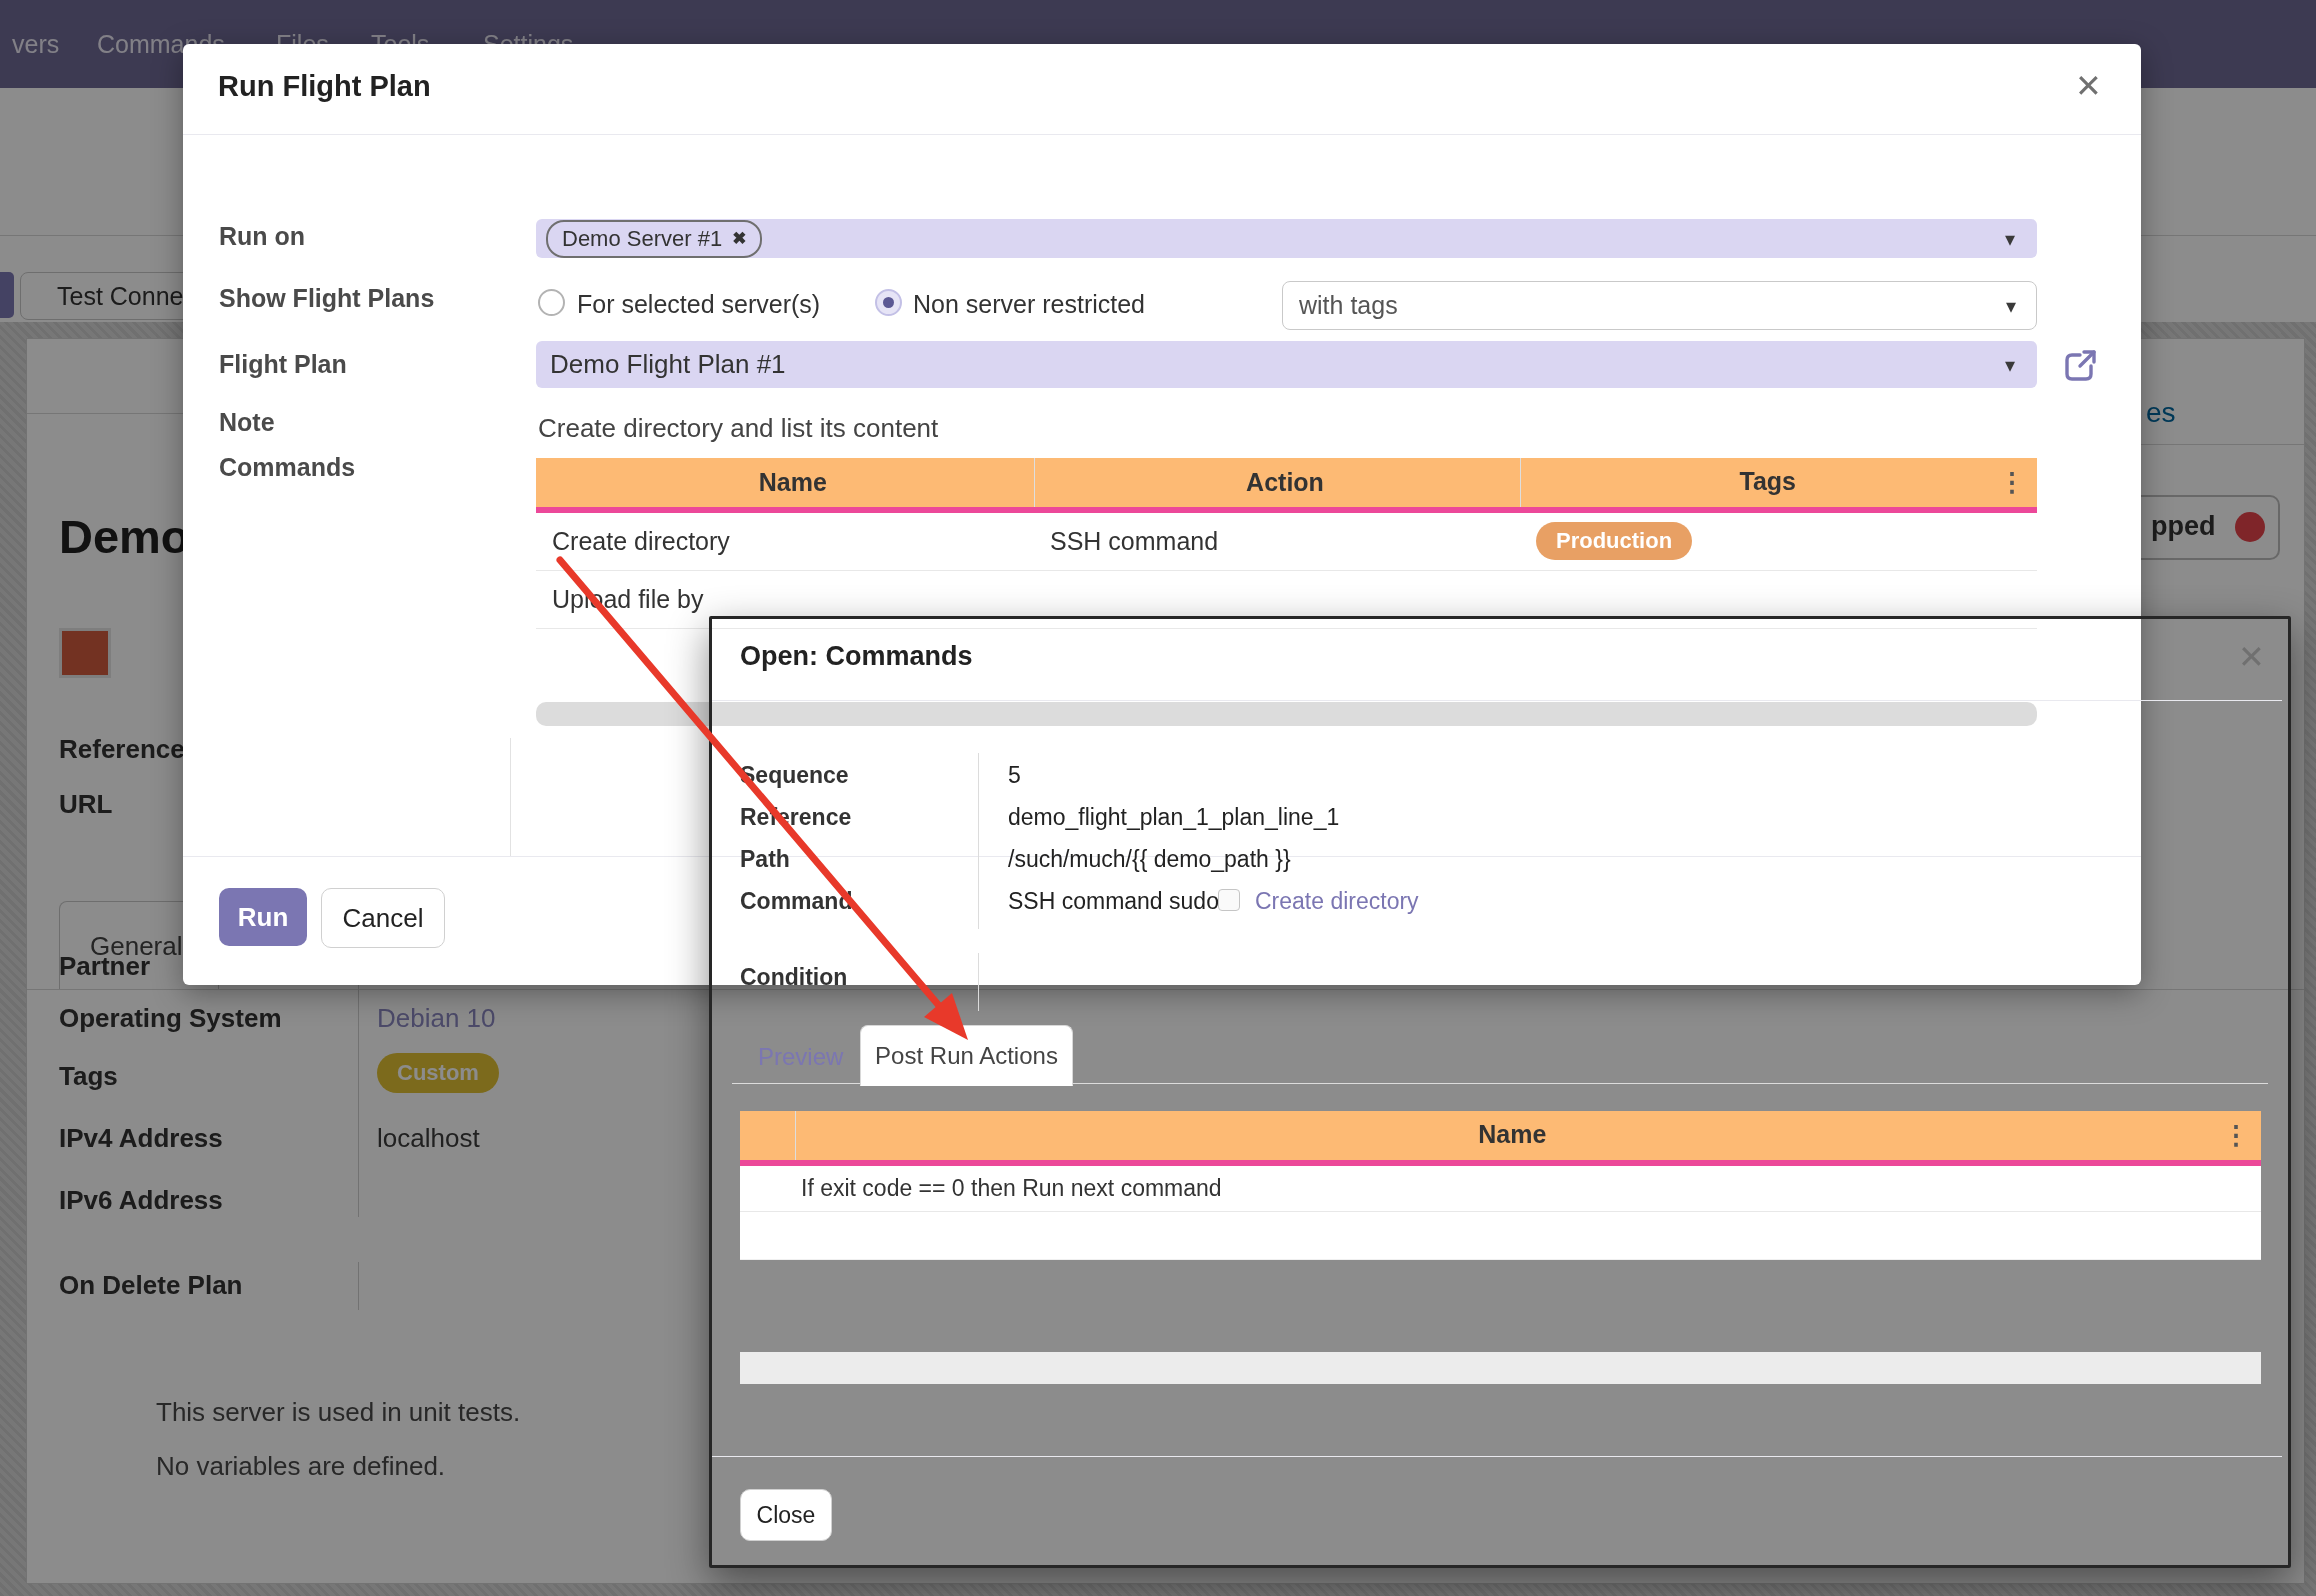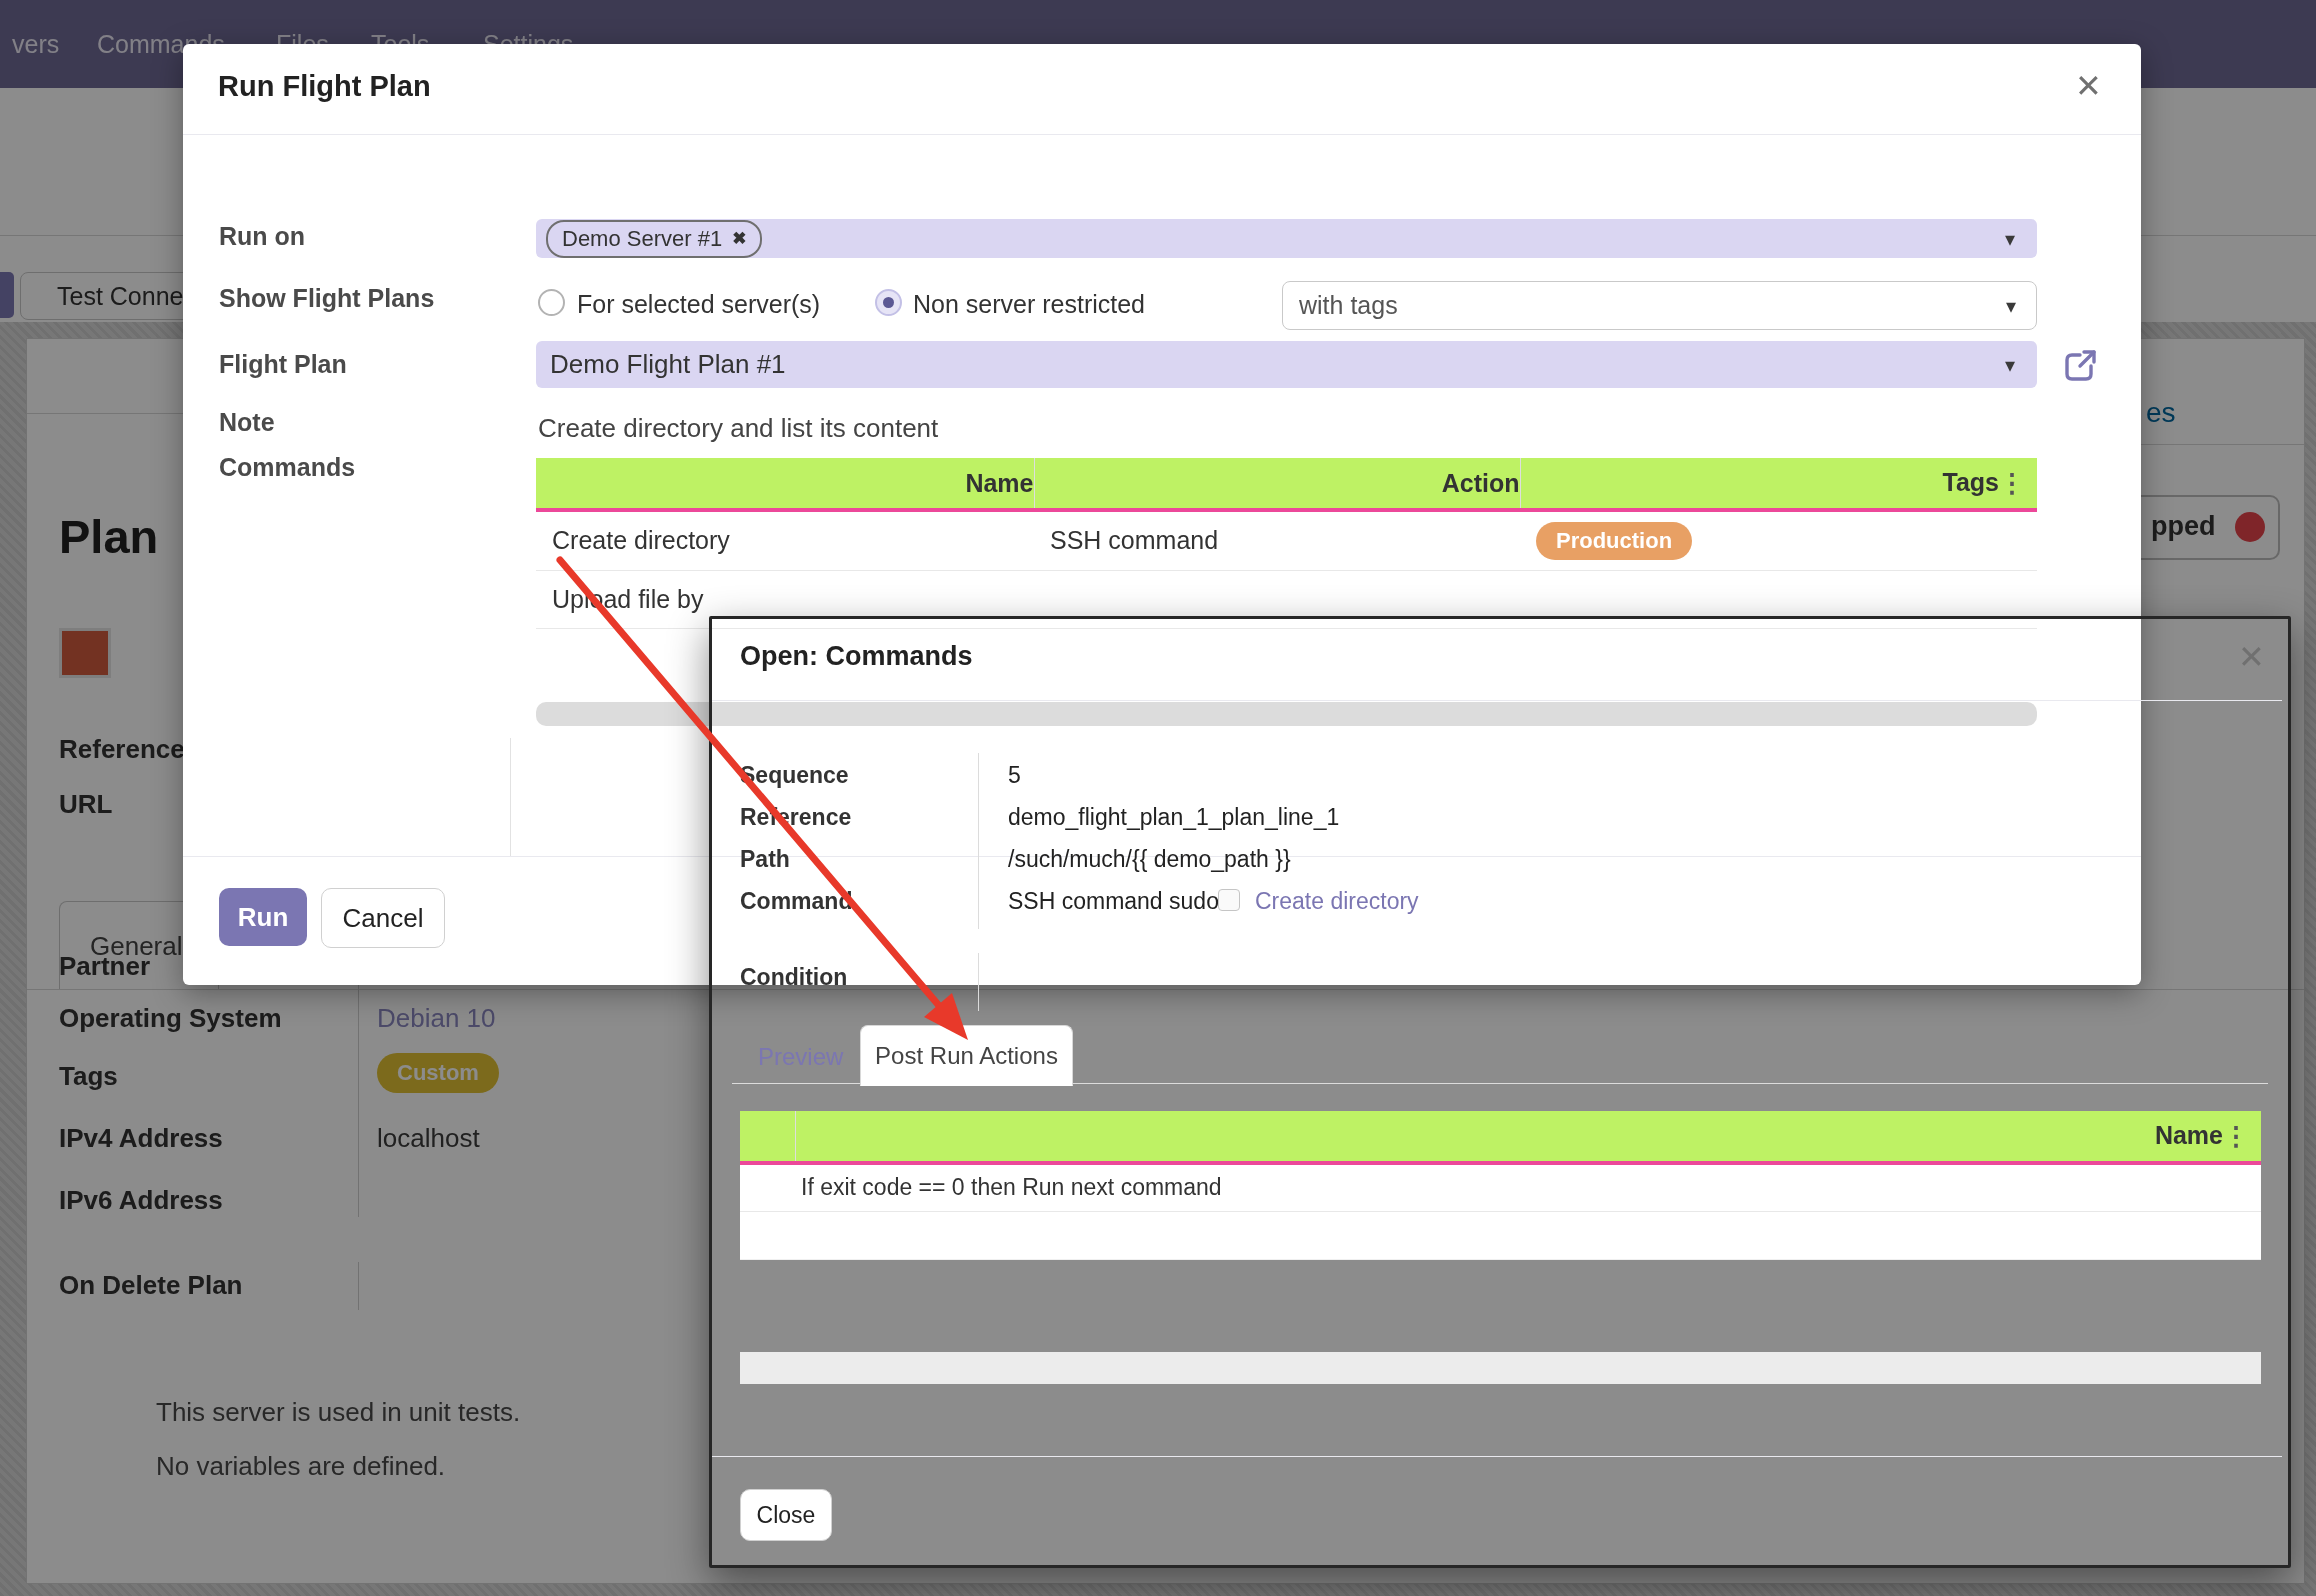--- a/index.html
+++ b/index.html
@@ -55,22 +55,22 @@
   .radio{width:27px;height:27px;border-radius:50%;box-sizing:border-box;}
   .radio.off{background:#fff;border:2px solid #b3b3b3;}
   .radio.on{background:#e6e4f6;border:2px solid #c3c0e6;display:flex;align-items:center;justify-content:center;}
   .radio.on::after{content:"";width:11px;height:11px;border-radius:50%;background:#5b5894;}
   .radiolabel{font-size:25px;color:#333;white-space:nowrap;}
   .select{background:#fff;border:1.5px solid #c9c9c9;border-radius:8px;display:flex;align-items:center;}
   .select .fieldtext{font-size:25px;color:#555;margin-left:16px;}
   .spacer{flex:1;}
   .desc{font-size:26px;color:#444;white-space:nowrap;}
   table.grid{border-collapse:collapse;table-layout:fixed;background:#fff;width:100%;}
-  table.grid th{background:#bef264;font-size:25px;font-weight:bold;color:#333;text-align:right;
-                padding:0 0 0 16px;border-bottom:4px solid #ec4899;border-right:1px solid #dedede;}
+  table.grid th{background:#fdba74;font-size:25px;font-weight:bold;color:#333;text-align:center;
+                padding:0 0 0 16px;border-bottom:6px solid #ec4899;border-right:1px solid #dedede;}
   table.grid th:last-child{border-right:none;}
   table.grid td{font-size:25px;color:#333;padding:0 0 0 16px;border-bottom:1px solid #e8e8e8;
                 white-space:nowrap;overflow:hidden;}
   .kebab{float:right;margin-right:12px;font-size:26px;color:#555;font-weight:bold;}
   .scroll-strip{background:#dcdcdc;border-radius:10px;}
   .btn-primary{background:var(--accent);color:#fff;border-radius:10px;font-size:26px;font-weight:bold;
                display:flex;align-items:center;justify-content:center;}
   .btn-plain{background:#fff;border:1.5px solid #d0d0d0;border-radius:10px;font-size:26px;color:#222;
              display:flex;align-items:center;justify-content:center;}
   .fld-label{font-size:23px;font-weight:bold;color:#333;white-space:nowrap;}
@@ -98,21 +98,21 @@
     <div class="abs crosshatch-main hatch"></div>
     <div class="abs panel"></div>
     <div class="abs panel-divider"></div>
     <div class="abs" style="left:0;top:272px;width:14px;height:46px;background:#7d78b5;border-radius:0 5px 5px 0;"></div>
     <div class="abs btn-ghost clip" style="left:20px;top:272px;width:166px;height:46px;font-size:25px;
          display:flex;align-items:center;padding-left:36px;white-space:nowrap;">Test Connec</div>
 
     <div class="abs card">
       <div class="abs hline" style="left:0;top:74px;width:684px;"></div>
 
-      <div class="abs page-title clip" style="left:32px;top:170px;width:132px;">Plan</div>
+      <div class="abs page-title clip" style="left:32px;top:170px;width:132px;">Demo</div>
       <div class="abs swatch" style="left:32px;top:289px;"></div>
 
       <div class="abs bglabel clip" style="left:32px;top:395px;width:132px;">Reference</div>
       <div class="abs bglabel" style="left:32px;top:450px;">URL</div>
 
       <div class="abs gen-tab" style="left:32px;top:562px;width:128px;height:88px;">General</div>
       <div class="abs hline" style="left:0;top:650px;width:2277px;"></div>
 
       <div class="abs vline" style="left:331px;top:608px;height:270px;"></div>
       <div class="abs bglabel" style="left:32px;top:612px;">Partner</div>

